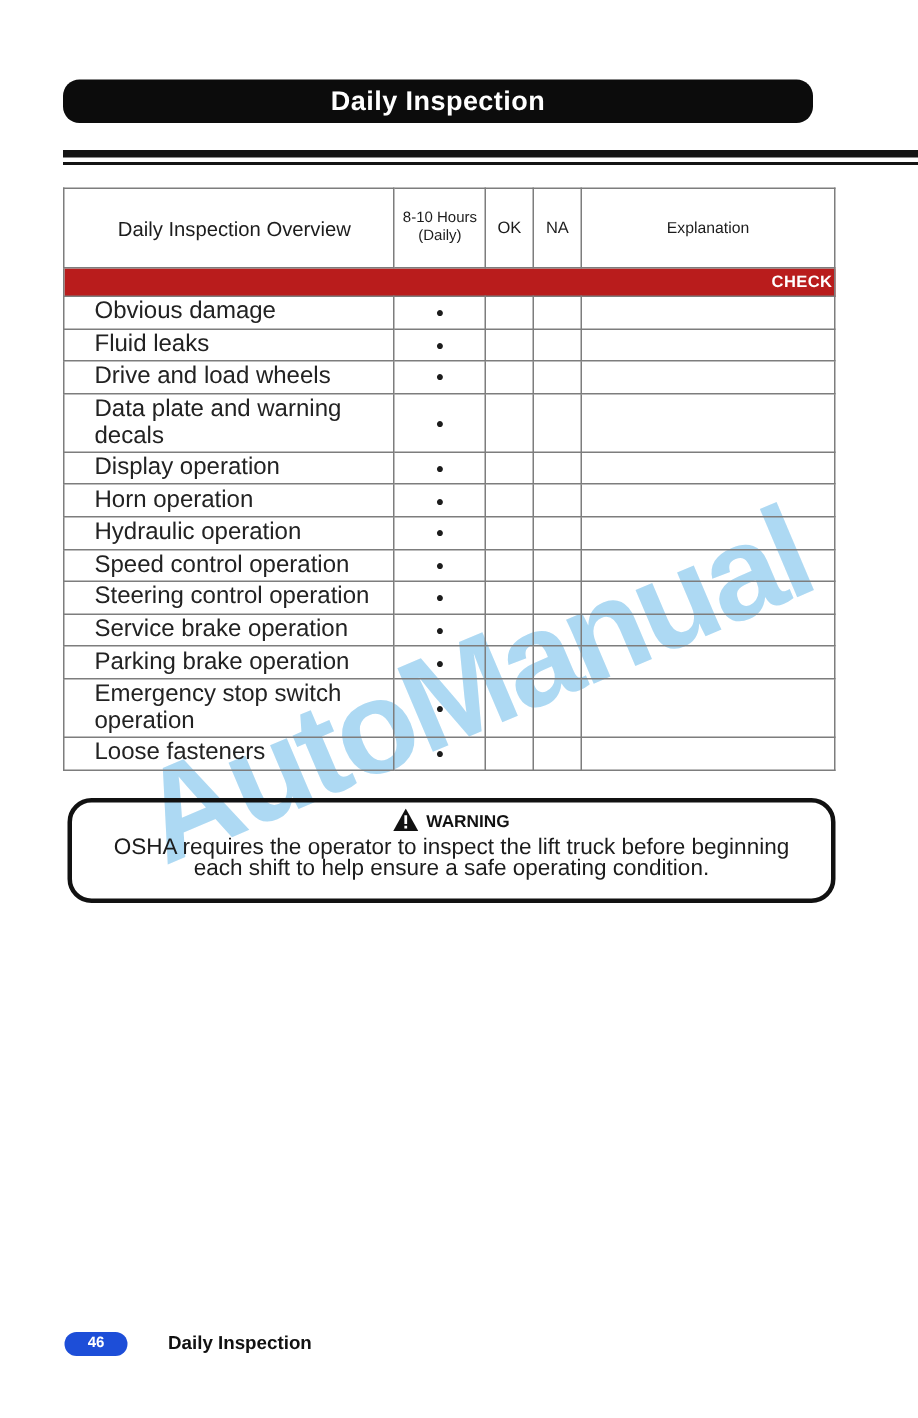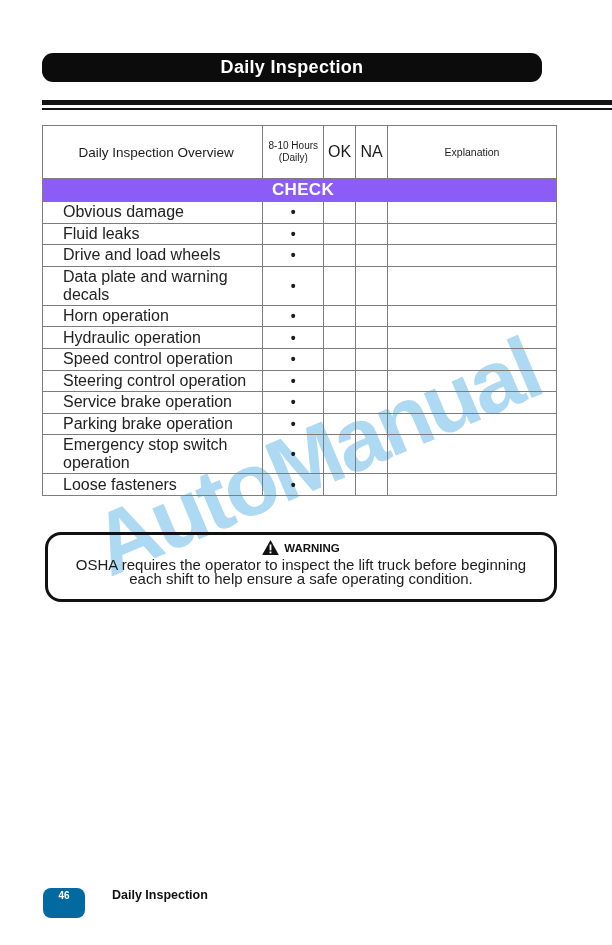--- a/index.html
+++ b/index.html
@@ -28,46 +28,46 @@
   table.insp {
     position:absolute; left:42px; top:125px; width:515px; z-index:1;
     border-collapse:collapse; background:transparent;
   }
   table.insp th, table.insp td {
     border:1px solid #7d7d7d; background:transparent;
     font-weight:normal; vertical-align:middle;
   }
   th.overview { width:204px; text-align:center; padding-left:8px; font-size:13.5px; font-weight:bold; }
   th.hours    { width:50px;  font-size:10px; line-height:12px; text-align:center; padding:2px 4px; }
-  th.ok, th.na{ width:28px;  font-size:16px; text-align:center; }
+  th.ok, th.na{ width:28px;  font-size:11px; text-align:center; }
   th.expl     { width:161px; font-size:10.5px; text-align:center; }
   tr.head-row { height:53px; }
   tr.check-row { height:19px; }
   tr.check-row td {
-    background:#8b5cf6; color:#ffffff; font-weight:bold; font-size:17px;
-    text-align:center; padding-left:8px; letter-spacing:0.3px;
+    background:#b91c1c; color:#ffffff; font-weight:bold; font-size:11px;
+    text-align:right; padding-left:8px; letter-spacing:0.3px;
   }
   tr.item-row { height:21.6px; }
   tr.item-row td.c0 { font-size:16px; text-align:left; padding-left:20px; color:#222; }
   tr.item-row td.c1 { font-size:14px; font-weight:bold; text-align:center; line-height:10px; }
   .warning-box {
     position:absolute; left:45px; top:532px; width:506px; height:60px; z-index:1;
     border:3px solid #111; border-radius:16px; background:transparent;
     text-align:center; padding-top:4px;
   }
   .warning-head {
     display:flex; align-items:center; justify-content:center; gap:5px;
     font-size:11.5px; font-weight:bold; color:#111; height:18px;
   }
   .warning-text {
     width:452px; margin:1px auto 0 auto; font-size:15px; line-height:13.5px; color:#1c1c1c;
   }
   .footer-pill {
-    position:absolute; left:43px; top:888px; width:42px; height:30px; z-index:1;
-    background:#0369a1; border-radius:8px; color:#ffffff;
+    position:absolute; left:43px; top:888px; width:42px; height:16px; z-index:1;
+    background:#1d4ed8; border-radius:8px; color:#ffffff;
     font-size:10px; font-weight:bold; text-align:center; line-height:15px;
   }
   .footer-label {
     position:absolute; left:112px; top:888px; z-index:1;
     font-size:12.5px; font-weight:bold; color:#111;
   }
 </style>
 </head>
 <body>
 
@@ -116,20 +116,27 @@
           <td class="c4"></td>
         </tr>
         <tr class="item-row">
           <td class="c0">Data plate and warning decals</td>
           <td class="c1">•</td>
           <td class="c2"></td>
           <td class="c3"></td>
           <td class="c4"></td>
         </tr>
         <tr class="item-row">
+          <td class="c0">Display operation</td>
+          <td class="c1">•</td>
+          <td class="c2"></td>
+          <td class="c3"></td>
+          <td class="c4"></td>
+        </tr>
+        <tr class="item-row">
           <td class="c0">Horn operation</td>
           <td class="c1">•</td>
           <td class="c2"></td>
           <td class="c3"></td>
           <td class="c4"></td>
         </tr>
         <tr class="item-row">
           <td class="c0">Hydraulic operation</td>
           <td class="c1">•</td>
           <td class="c2"></td>

